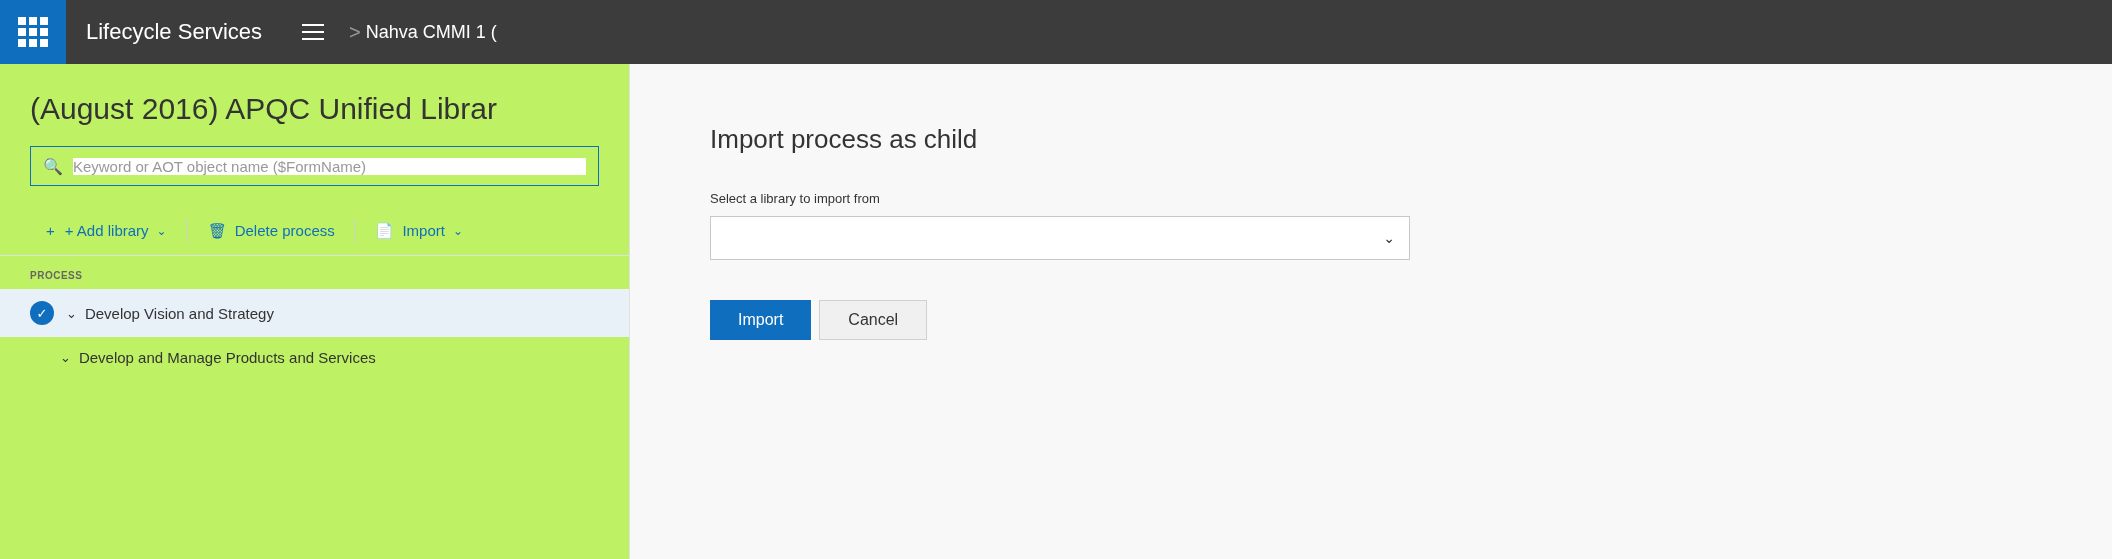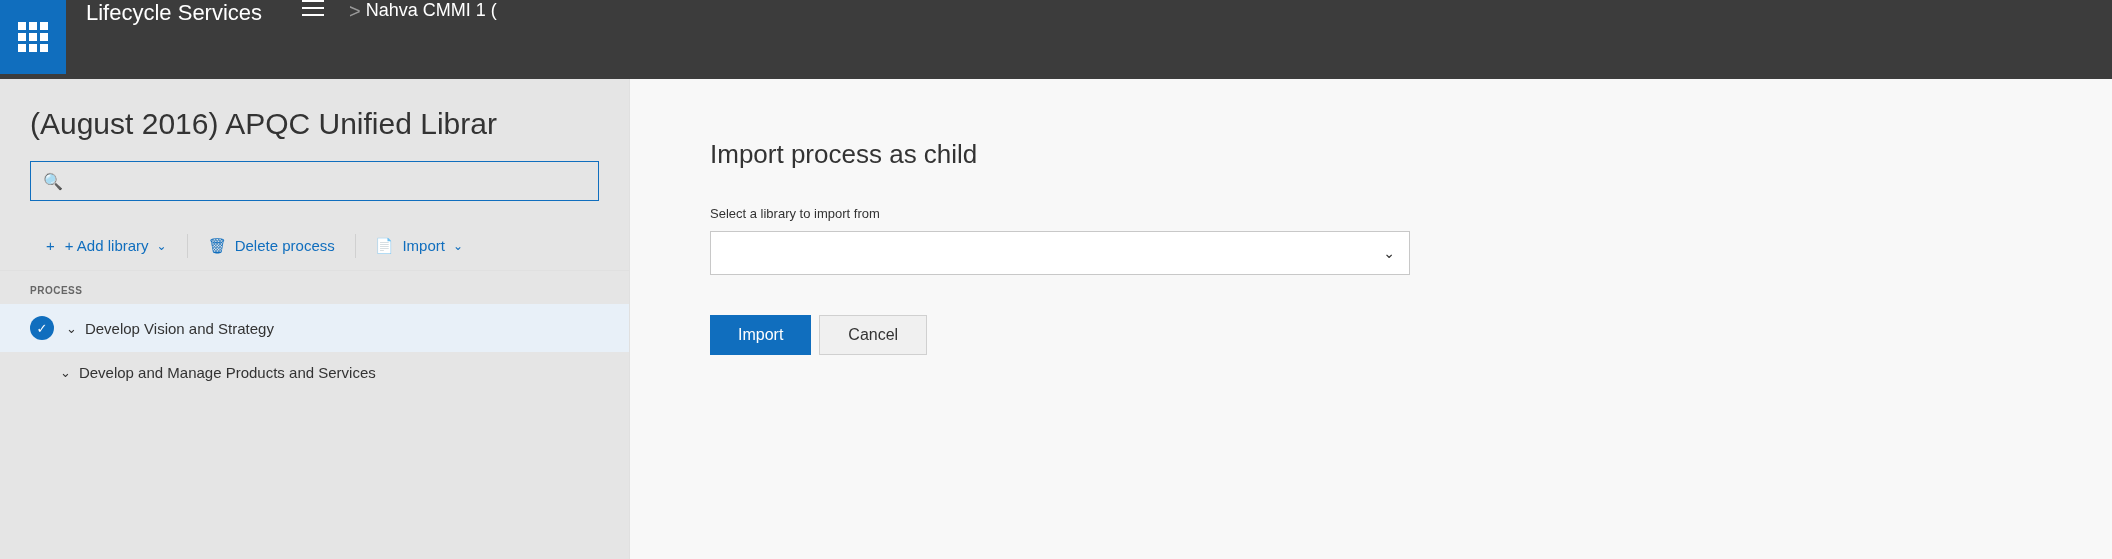--- a/index.html
+++ b/index.html
@@ -1,23 +1,23 @@
 <!DOCTYPE html>
 <html><head>
   <meta charset="utf-8">
   <style>
     * { box-sizing: border-box; margin: 0; padding: 0; }
     body { font-family: 'Segoe UI', sans-serif; background: #fff; width: 2112px; height: 559px; overflow: hidden; display: flex; flex-direction: column; }
 
     
     .header {
       background: #3c3c3c;
-      height: 79px;
-      display: flex;
-      align-items: flex-start;
+      height: 64px;
+      display: flex;
+      align-items: center;
       padding: 0 0 0 0;
       flex-shrink: 0;
     }
     .header-grid-btn {
       width: 66px;
       height: 74px;
       background: #106ebe;
       display: flex;
       align-items: center;
       justify-content: center;
@@ -69,21 +69,21 @@
     .main-content {
       display: flex;
       flex: 1;
       overflow: hidden;
     }
 
     
     .left-panel {
       width: 630px;
       flex-shrink: 0;
-      background: #e5e5e5;
+      background: #bef264;
       border-right: 1px solid #e0e0e0;
       overflow: hidden;
       display: flex;
       flex-direction: column;
     }
 
     .page-title {
       font-size: 30px;
       font-weight: 300;
       color: #333;
@@ -280,20 +280,21 @@
 </div>
 
 <div class="main-content">
 
   <div class="left-panel">
 
     <div class="page-title">(August 2016) APQC Unified Librar</div>
 
     <div class="search-bar">
       <span class="search-icon-span">🔍</span>
+      <input class="search-input" type="text" placeholder="Keyword or AOT object name ($FormName)" style="">
     </div>
 
     <div class="toolbar">
       <button class="toolbar-btn">
         <span>+</span>
         <span style="margin-left:2px;">+ Add library</span>
         <span class="chevron">⌄</span>
       </button>
       <div class="toolbar-divider"></div>
       <button class="toolbar-btn">

